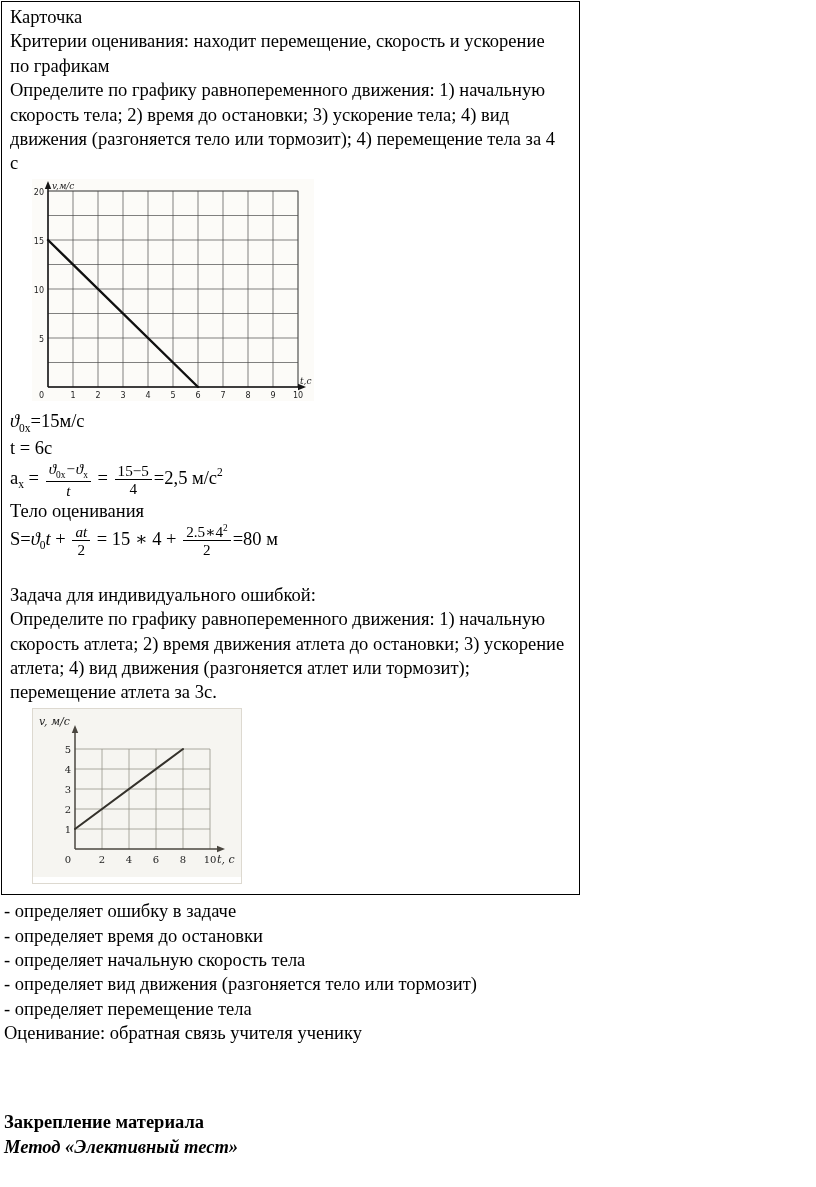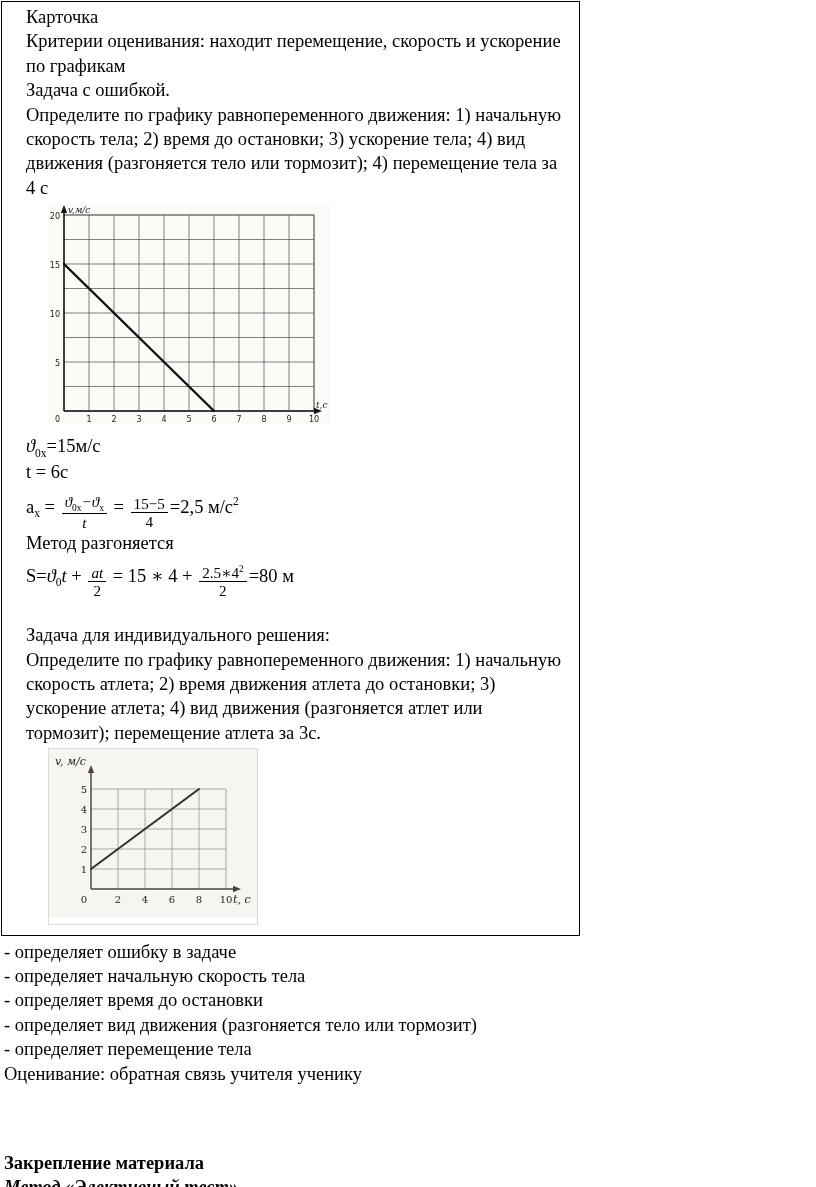--- a/index.html
+++ b/index.html
@@ -5,49 +5,48 @@
   * { margin:0; padding:0; box-sizing:border-box; }
   html,body { background:#ffffff; }
   body {
     width:816px; height:1187px; overflow:hidden;
     font-family:"Liberation Serif","DejaVu Serif",serif;
     font-size:18.5px; line-height:1.32; color:#000;
   }
   .page { padding:1px 0 0 1px; }
   .card-box {
     width:579px; border:1px solid #000;
-    padding:3px 12px 8px 24px;
+    padding:3px 12px 8px 8px;
   }
   .para { margin:0; }
   .spacer { height:24.4px; }
   .chart-wrap { margin:3px 0 2px 22px; display:inline-block; }
   .chart-wrap-2 { border:1px solid #ddd9d0; }
   .formula { margin:0; }
   .it { font-style:italic; }
   sub { font-size:0.62em; }
   sup { font-size:0.62em; }
   .frac {
     display:inline-block; vertical-align:middle; text-align:center;
     font-size:0.82em; line-height:1.12; padding:0 2px;
   }
-  .frac .num { display:block; border-bottom:1px solid #000; padding:0 3px;margin-top:8px; }
+  .frac .num { display:block; border-bottom:1px solid #000; padding:0 3px; }
   .frac .den { display:block; }
   .below { padding:4px 8px 0 3px; }
   .bold { font-weight:bold;margin-top:40px; }
   .bolditalic { font-weight:bold; font-style:italic; }
 </style>
 </head>
 <body>
 
 <div class="page">
 
   <div class="card-box">
     <p class="para">Карточка</p>
     <p class="para">Критерии оценивания: находит перемещение, скорость и ускорение по графикам</p>
-    <p class="para">Задача с ошибкой.</p>
     <p class="para">Определите по графику равнопеременного движения: 1) начальную скорость тела; 2) время до остановки; 3) ускорение тела; 4) вид движения (разгоняется тело или тормозит); 4) перемещение тела за 4 с</p>
 
     <div class="chart-wrap">
       <svg width="282" height="222">
           <rect x="0" y="0" width="282" height="222" fill="#fcfbf8"></rect>
           <line x1="41" y1="12" x2="41" y2="208" stroke="#4a4a4a" stroke-width="0.7"></line>
           <line x1="66" y1="12" x2="66" y2="208" stroke="#4a4a4a" stroke-width="0.7"></line>
           <line x1="91" y1="12" x2="91" y2="208" stroke="#4a4a4a" stroke-width="0.7"></line>
           <line x1="116" y1="12" x2="116" y2="208" stroke="#4a4a4a" stroke-width="0.7"></line>
           <line x1="141" y1="12" x2="141" y2="208" stroke="#4a4a4a" stroke-width="0.7"></line>
@@ -89,27 +88,27 @@
           <polyline points="16,61 166,208" fill="none" stroke="#101010" stroke-width="2.4" stroke-linecap="round"></polyline>
         </svg>
     </div>
 
     <p class="formula"><span class="it">ϑ</span><sub>0x</sub><span>=15м/с</span></p>
 
     <p class="formula">t = 6с</p>
 
     <p class="formula"><span>a</span><sub>х</sub><span> = </span><span class="frac"><span class="num"><span class="it">ϑ</span><sub>0x</sub><span class="it">−ϑ</span><sub>x</sub></span><span class="den it">t</span></span><span> = </span><span class="frac"><span class="num">15−5</span><span class="den">4</span></span><span>=2,5 м/с</span><sup>2</sup></p>
 
-    <p class="para">Метод разгоняется</p>
+    <p class="para">Тело оценивания</p>
 
     <p class="formula"><span>S=</span><span class="it">ϑ</span><sub>0</sub><span class="it">t</span><span> + </span><span class="frac"><span class="num it">at</span><span class="den">2</span></span><span> = 15 ∗ 4 + </span><span class="frac"><span class="num"><span>2.5∗4</span><sup>2</sup></span><span class="den">2</span></span><span>=80 м</span></p>
 
     <div class="spacer"></div>
 
-    <p class="para">Задача для индивидуального решения:</p>
+    <p class="para">Задача для индивидуального ошибкой:</p>
     <p class="para">Определите по графику равнопеременного движения: 1) начальную скорость атлета; 2) время движения атлета до остановки; 3) ускорение атлета; 4) вид движения (разгоняется атлет или тормозит); перемещение атлета за 3с.</p>
 
     <div class="chart-wrap chart-wrap-2">
       <svg width="208" height="168">
           <rect x="0" y="0" width="208" height="168" fill="#f6f5f1"></rect>
           <line x1="69" y1="40" x2="69" y2="140" stroke="#98948c" stroke-width="0.8"></line>
           <line x1="96" y1="40" x2="96" y2="140" stroke="#98948c" stroke-width="0.8"></line>
           <line x1="123" y1="40" x2="123" y2="140" stroke="#98948c" stroke-width="0.8"></line>
           <line x1="150" y1="40" x2="150" y2="140" stroke="#98948c" stroke-width="0.8"></line>
           <line x1="177" y1="40" x2="177" y2="140" stroke="#98948c" stroke-width="0.8"></line>
@@ -135,22 +134,22 @@
           <text x="38" y="154" text-anchor="end" style="font:10px &quot;DejaVu Serif&quot;, serif" fill="#222">0</text>
           <text x="6" y="16" style="font:italic 11px &quot;DejaVu Serif&quot;, serif" fill="#222">v, м/с</text>
           <text x="184" y="154" text-anchor="start" style="font:italic 11px &quot;DejaVu Serif&quot;, serif" fill="#222">t, с</text>
           <polyline points="42,120 150,40" fill="none" stroke="#35322c" stroke-width="2.1" stroke-linecap="round"></polyline>
         </svg>
     </div>
   </div>
 
   <div class="below">
     <p class="para">- определяет ошибку в задаче</p>
+    <p class="para">- определяет время до остановки</p>
     <p class="para">- определяет начальную скорость тела</p>
-    <p class="para">- определяет время до остановки</p>
     <p class="para">- определяет вид движения (разгоняется тело или тормозит)</p>
     <p class="para">- определяет перемещение тела</p>
     <p class="para">Оценивание: обратная связь учителя ученику</p>
     <div class="spacer"></div>
     <p class="para bold">Закрепление материала</p>
     <p class="para bolditalic">Метод «Элективный тест»</p>
   </div>
 
 </div>
 

